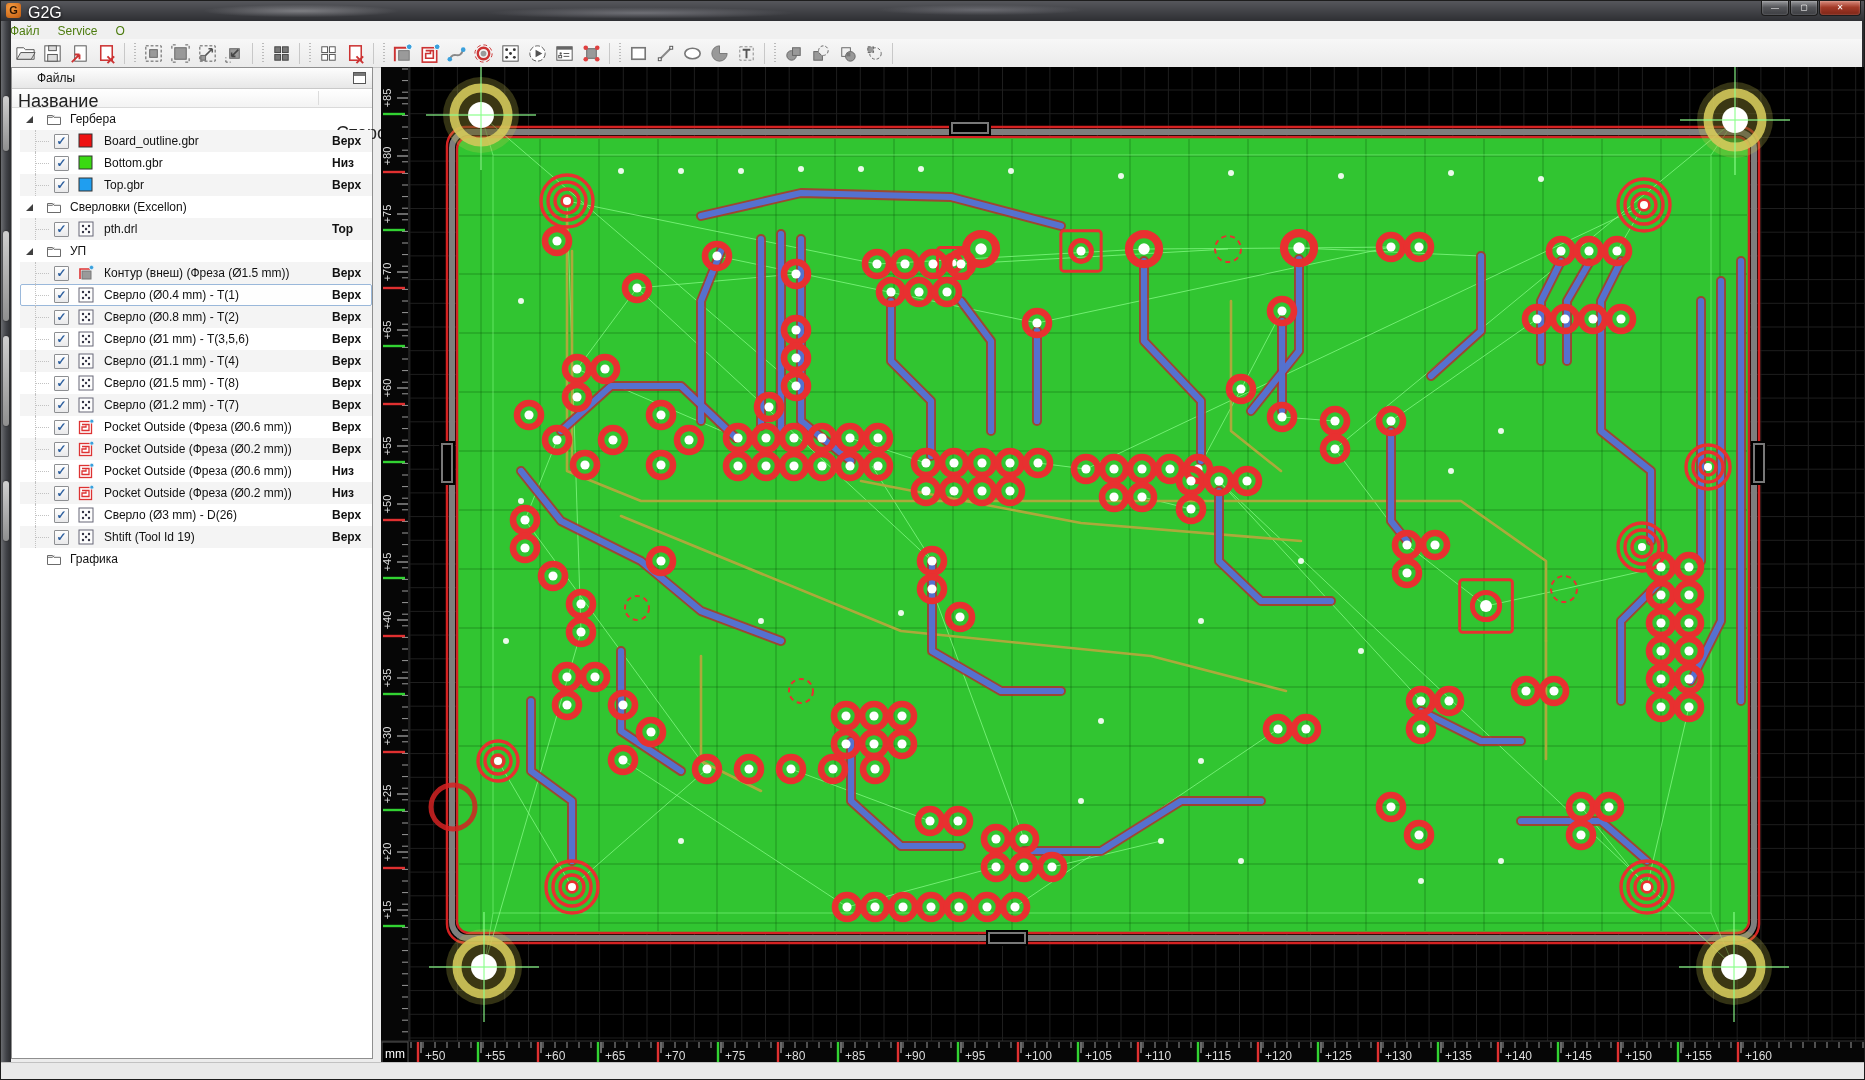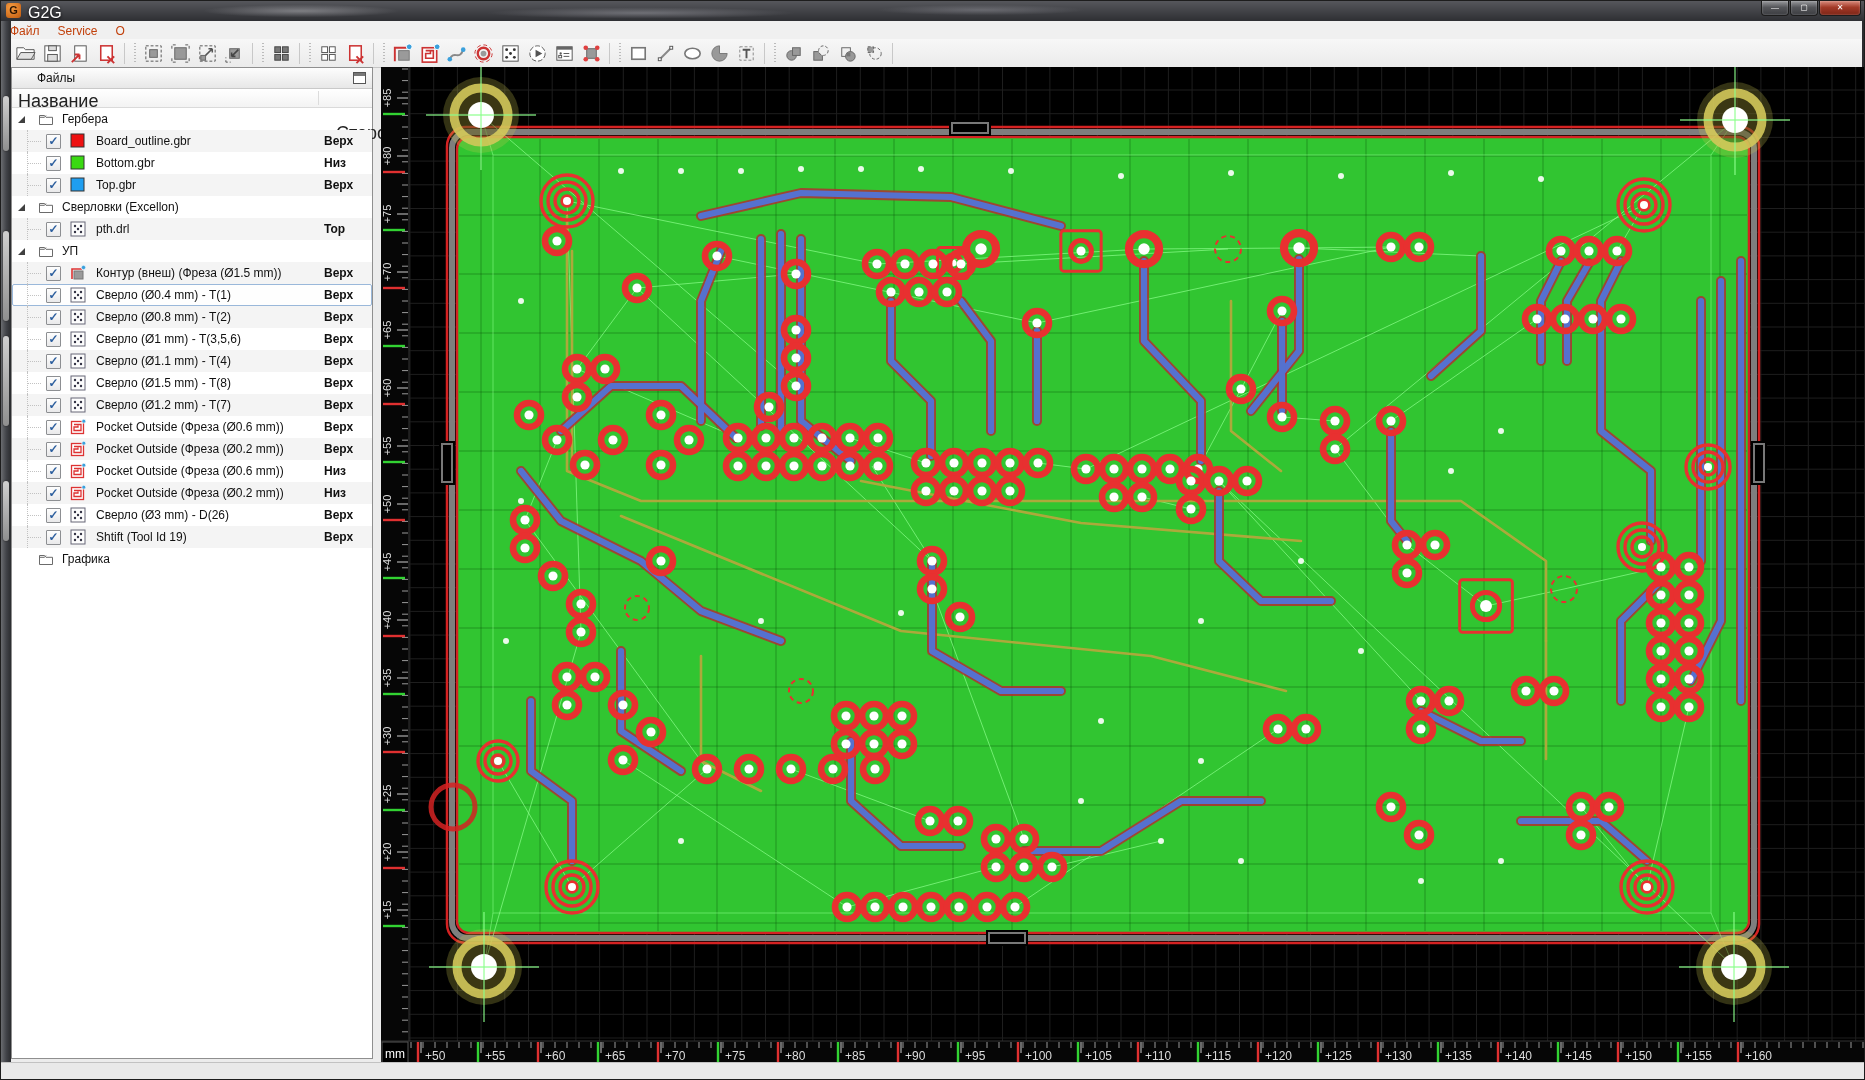--- a/index.html
+++ b/index.html
@@ -18,21 +18,21 @@
     font-size:11px;font-weight:bold;text-align:center;line-height:15px;}
   .title-text{position:absolute;left:27px;top:3px;color:#fff;font-size:16px;text-shadow:0 1px 3px #000;}
   .winbtns{position:absolute;right:3px;top:0;display:flex;}
   .winbtn{width:26px;height:14px;margin-left:1px;border:1px solid #1c1c1c;border-top:none;
     border-radius:0 0 4px 4px;background:linear-gradient(#9a9b9e,#565revenue758 45%,#3d3e41);
     background:linear-gradient(#98999c,#55565a 45%,#3b3c40);color:#fff;font-size:8px;
     text-align:center;line-height:13px;box-shadow:inset 0 0 2px rgba(255,255,255,.4);}
   .winbtn.close{width:40px;background:linear-gradient(#d98a7c,#a33a28 45%,#7d2415);}
   
   .menubar{position:absolute;left:0;top:20px;width:100%;height:18px;background:#f0f0f0;border-bottom:1px solid #dcdcdc;}
-  .menu-item{display:inline-block;padding:2px 9px 0 9px;font-size:12px;color:#c2410c;height:16px;}
+  .menu-item{display:inline-block;padding:2px 9px 0 9px;font-size:12px;color:#4d7c0f;height:16px;}
   
   .toolbar{position:absolute;left:0;top:38px;width:100%;height:28px;
     background:linear-gradient(#f7f7f7,#ebebeb);border-bottom:1px solid #c5c5c5;display:flex;align-items:center;}
   .tb-group{display:flex;align-items:center;margin-left:2px;}
   .grip{width:4px;height:20px;margin:0 3px 0 2px;
     background:repeating-linear-gradient(#bbb 0 1px,transparent 1px 3px);
     background-size:2px 100%;background-repeat:no-repeat;background-position:1px 0;}
   .tbtn{width:25px;height:25px;display:flex;align-items:center;justify-content:center;margin:0 1px;border-radius:2px;}
   .tb-sep{width:1px;height:21px;background:#c8c8c8;margin:0 4px;}
   
@@ -44,21 +44,21 @@
     border:1px solid #8f8f8f;box-sizing:border-box;}
   .panel-header{position:relative;height:20px;background:linear-gradient(#fdfdfd,#e7e7e7);
     border-bottom:1px solid #c9c9c9;font-size:12px;color:#111;line-height:20px;padding-left:25px;}
   .float-icon{position:absolute;right:6px;top:4px;width:11px;height:10px;border:1px solid #555;background:#fff;}
   .float-icon::before{content:"";position:absolute;left:0;top:0;width:100%;height:3px;background:#777;}
   .col-header{position:relative;height:18px;background:linear-gradient(#ffffff,#f3f3f3);
     border-bottom:1px solid #dadada;font-size:18px;color:#222;}
   .col-name{position:absolute;left:6px;top:2px;}
   .col-side{position:absolute;left:324px;top:2px;margin-top:32px;}
   .col-sep{position:absolute;left:306px;top:2px;bottom:2px;width:1px;background:#dcdcdc;}
-  .tree{position:relative;}
+  .tree{position:relative;margin-left:8px;}
   .trow{position:relative;height:22px;font-size:12px;color:#111;}
   .trow.shade{background:#f4f4f4;}
   .trow.selected{background:#fefefe;outline:1px solid #9ab8da;outline-offset:-1px;border-radius:2px;}
   .arrow{position:absolute;left:6px;top:8px;width:7px;height:7px;background:#404040;
     clip-path:polygon(100% 0,100% 100%,0 100%);}
   .vline{position:absolute;left:15px;top:0;bottom:0;border-left:1px dotted #c2c2c2;}
   .hline{position:absolute;left:15px;top:11px;width:14px;border-top:1px dotted #c2c2c2;}
   .cb{position:absolute;left:34px;top:4px;width:13px;height:13px;border:1px solid #8d8f92;
     background:linear-gradient(#fefefe,#e9e9ea);border-radius:1px;color:#2d5f9e;
     font-size:12px;line-height:12px;text-align:center;font-weight:bold;}

